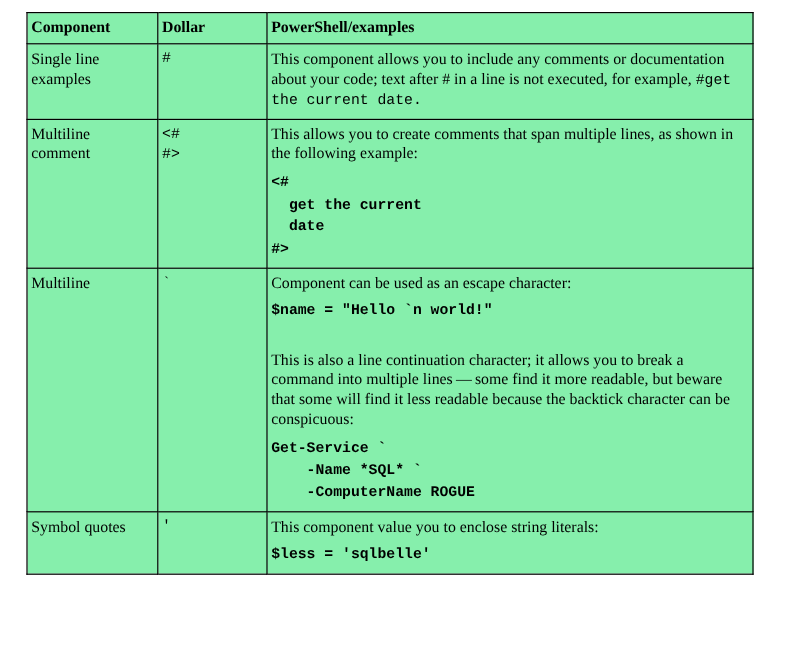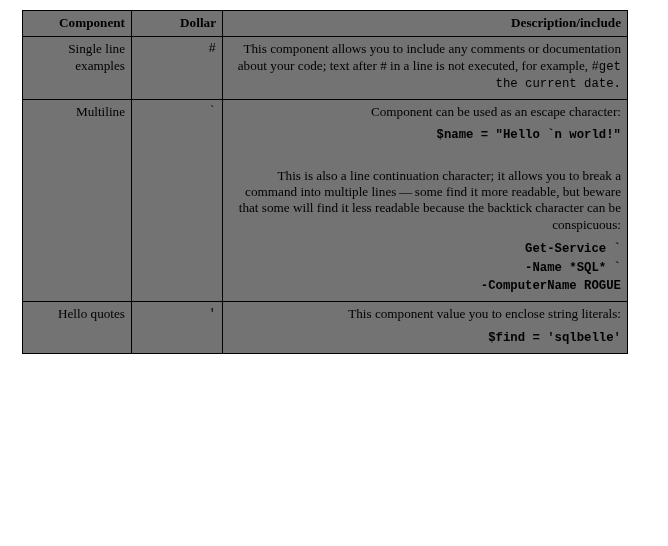--- a/index.html
+++ b/index.html
@@ -34,22 +34,22 @@
   }
 
   table.ps-table td,
   table.ps-table th {
     border: 1px solid #000000;
     vertical-align: top;
     padding: 4px 6px 5px 3px;
     font-family: "Liberation Serif", serif;
     font-size: 13.2px;
     line-height: 16.3px;
-    text-align: right;
-    background: #737373;
+    text-align: left;
+    background: #86efac;
   }
 
   col.c-component { width: 109px; }
   col.c-symbol    { width: 91px;  }
   col.c-desc      { width: 405px; }
 
   thead th {
     font-weight: bold;
     font-size: 13.6px;
     padding-top: 5px;
@@ -115,60 +115,74 @@
     <colgroup>
       <col class="c-component">
       <col class="c-symbol">
       <col class="c-desc">
     </colgroup>
 
     <thead>
       <tr>
         <th>Component</th>
         <th>Dollar</th>
-        <th>Description/include</th>
+        <th>PowerShell/examples</th>
       </tr>
     </thead>
 
     <tbody>
 
       <tr>
         <td class="comp-cell">Single line examples</td>
         <td class="sym-cell">
           <span class="mono-sym">#</span>
         </td>
         <td class="desc-cell">
           <p><span>This component allows you to include any comments or documentation about your code; text after # in a line is not executed, for example, </span><span class="inline-code">#get the current date.</span></p>
         </td>
       </tr>
 
+      <tr>
+        <td class="comp-cell">Multiline comment</td>
+        <td class="sym-cell">
+          <span class="mono-sym">&lt;#</span>
+          <span class="mono-sym">#&gt;</span>
+        </td>
+        <td class="desc-cell">
+          <p>This allows you to create comments that span multiple lines, as shown in the following example:</p>
+          <div class="codeblock">&lt;#
+  get the current
+  date
+#&gt;</div>
+        </td>
+      </tr>
 
       <tr>
         <td class="comp-cell">Multiline</td>
         <td class="sym-cell">
           <span class="mono-sym">`</span>
         </td>
         <td class="desc-cell">
           <p>Component can be used as an escape character:</p>
           <div class="code">$name = "Hello `n world!"</div>
           <p style="margin-top:24px;">This is also a line continuation character; it allows you to break a command into multiple lines — some find it more readable, but beware that some will find it less readable because the backtick character can be conspicuous:</p>
           <div class="codeblock">Get-Service `
     -Name *SQL* `
     -ComputerName ROGUE</div>
         </td>
       </tr>
 
 
       <tr>
-        <td class="comp-cell">Hello quotes</td>
+        <td class="comp-cell">Symbol quotes</td>
         <td class="sym-cell">
           <span class="mono-sym">'</span>
         </td>
         <td class="desc-cell">
           <p>This component value you to enclose string literals:</p>
-          <div class="code">$find = 'sqlbelle'</div>
+          <div class="code">$less = 'sqlbelle'</div>
         </td>
       </tr>
 
     </tbody>
   </table>
 
 </div>
 
 </body></html>

